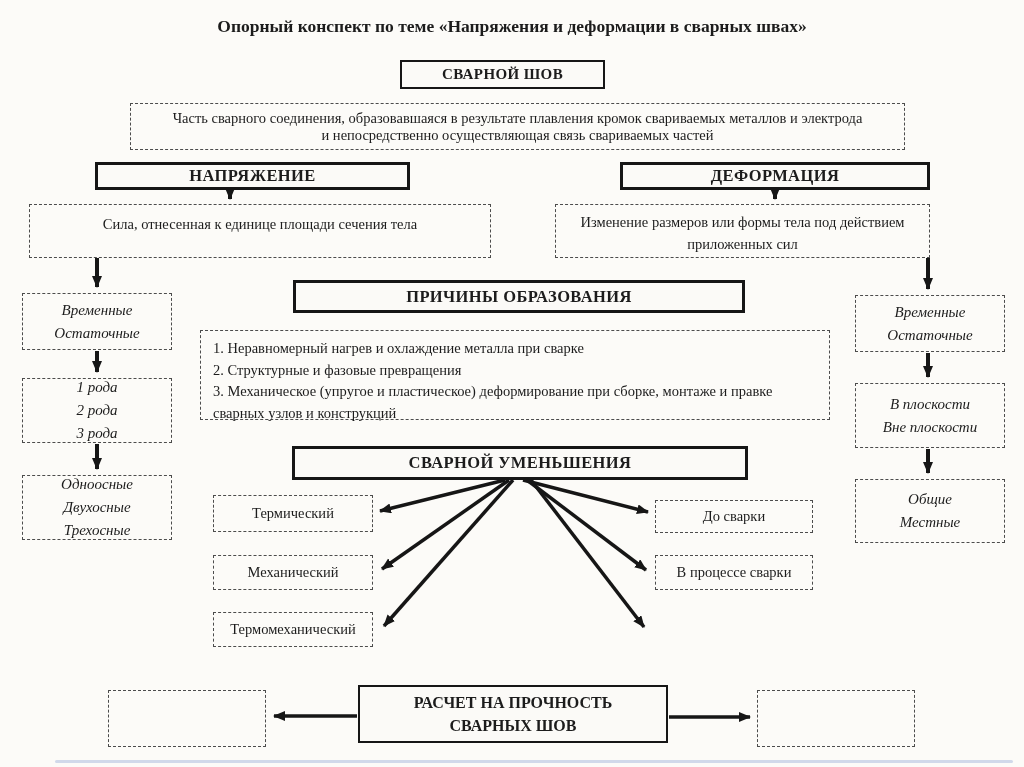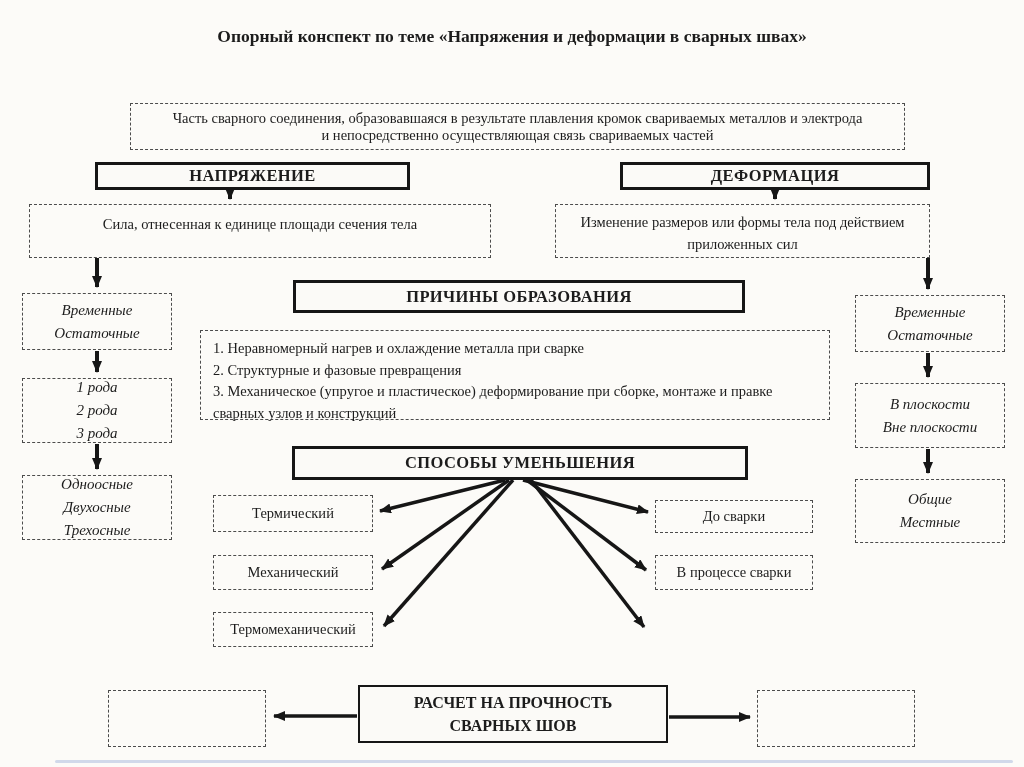--- a/index.html
+++ b/index.html
@@ -5,38 +5,41 @@
   html,body{margin:0;padding:0;background:#e9e9e9;}
   .page{position:relative;width:1024px;height:767px;background:#fcfbf8;
         font-family:"Liberation Serif",serif;color:#1c1c1c;overflow:hidden;}
   .abs{position:absolute;box-sizing:border-box;}
   .solid{border:2px solid #161616;background:#fbfaf7;display:flex;flex-direction:column;
          align-items:center;justify-content:center;text-align:center;}
   .heavy{border-width:3px;}
   .dashed{border:1.4px dashed #4c4c4c;background:transparent;box-sizing:border-box;}
   .hd{font-weight:bold;font-size:16.5px;letter-spacing:.4px;}
   .hd-sm{font-weight:bold;font-size:15px;letter-spacing:.4px;}
-  .title{top:26px;left:0;width:1024px;text-align:center;font-weight:bold;font-size:17.5px;}
+  .title{top:16px;left:0;width:1024px;text-align:center;font-weight:bold;font-size:17.5px;}
   .def{font-size:14.5px;text-align:center;}
   .lines{display:flex;flex-direction:column;align-items:center;justify-content:center;
          font-size:15px;line-height:23px;text-align:center;font-style:italic;}
   .causes-list{font-size:14.5px;line-height:21.5px;padding:7px 14px 0 12px;text-align:left;}
   .leaf{display:flex;align-items:center;justify-content:center;font-size:14.5px;text-align:center;}
   .calc{font-weight:bold;font-size:16px;line-height:23px;}
   svg.arrows{position:absolute;left:0;top:0;pointer-events:none;}
   .edge-line{position:absolute;left:55px;top:760px;width:958px;height:3px;
              background:#c3cde6;opacity:.75;border-radius:2px;}
 </style>
 </head>
 <body>
 
 <div class="page">
 
   <div class="abs title">Опорный конспект по теме «Напряжения и деформации в сварных швах»</div>
 
+  <div class="abs solid" style="left:400px;top:60px;width:205px;height:29px;">
+    <span class="hd-sm">СВАРНОЙ ШОВ</span>
+  </div>
 
   <div class="abs dashed def" style="left:130px;top:103px;width:775px;height:47px;padding-top:6px;">
     <div>Часть сварного соединения, образовавшаяся в результате плавления кромок свариваемых металлов и электрода</div>
     <div>и непосредственно осуществляющая связь свариваемых частей</div>
   </div>
 
   <div class="abs solid heavy" style="left:95px;top:162px;width:315px;height:28px;text-align:right;">
     <span class="hd">НАПРЯЖЕНИЕ</span>
   </div>
 
@@ -84,21 +87,21 @@
   <div class="abs solid heavy" style="left:293px;top:280px;width:452px;height:33px;">
     <span class="hd">ПРИЧИНЫ ОБРАЗОВАНИЯ</span>
   </div>
   <div class="abs dashed causes-list" style="left:200px;top:330px;width:630px;height:90px;">
     <div>1. Неравномерный нагрев и охлаждение металла при сварке</div>
     <div>2. Структурные и фазовые превращения</div>
     <div>3. Механическое (упругое и пластическое) деформирование при сборке, монтаже и правке сварных узлов и конструкций</div>
   </div>
 
   <div class="abs solid heavy" style="left:292px;top:446px;width:456px;height:34px;">
-    <span class="hd">СПОСОБЫ УМЕНЬШЕНИЯ</span>
+    <span class="hd">СВАРНОЙ УМЕНЬШЕНИЯ</span>
   </div>
 
   <div class="abs dashed leaf" style="left:213px;top:495px;width:160px;height:37px;">
     <span>Термический</span>
   </div>
   <div class="abs dashed leaf" style="left:213px;top:555px;width:160px;height:35px;">
     <span>Механический</span>
   </div>
   <div class="abs dashed leaf" style="left:213px;top:612px;width:160px;height:35px;">
     <span>Термомеханический</span>

